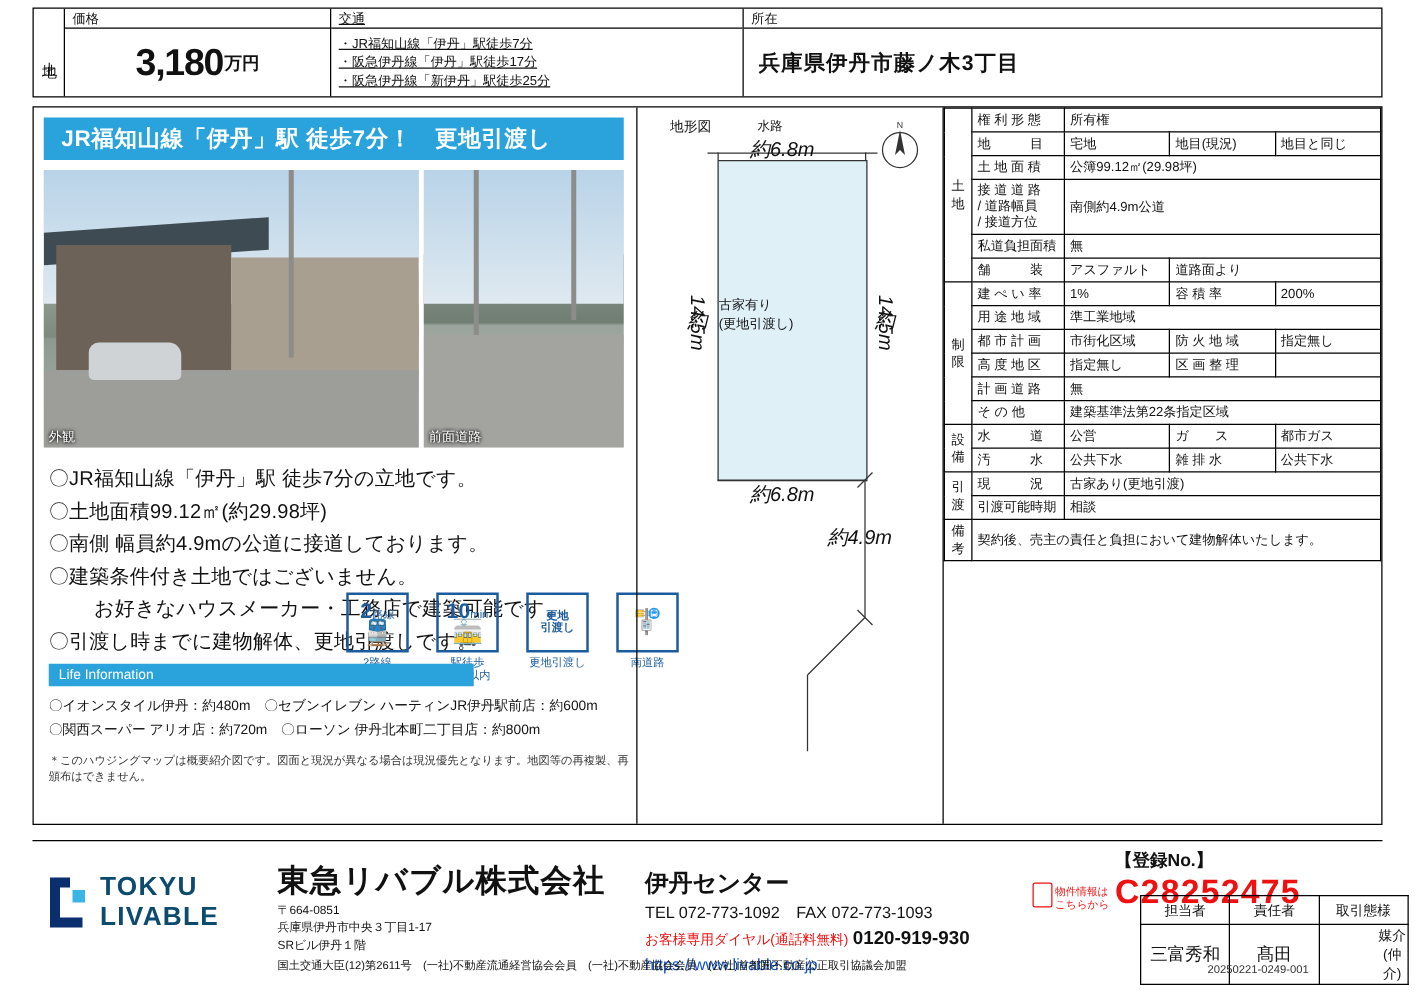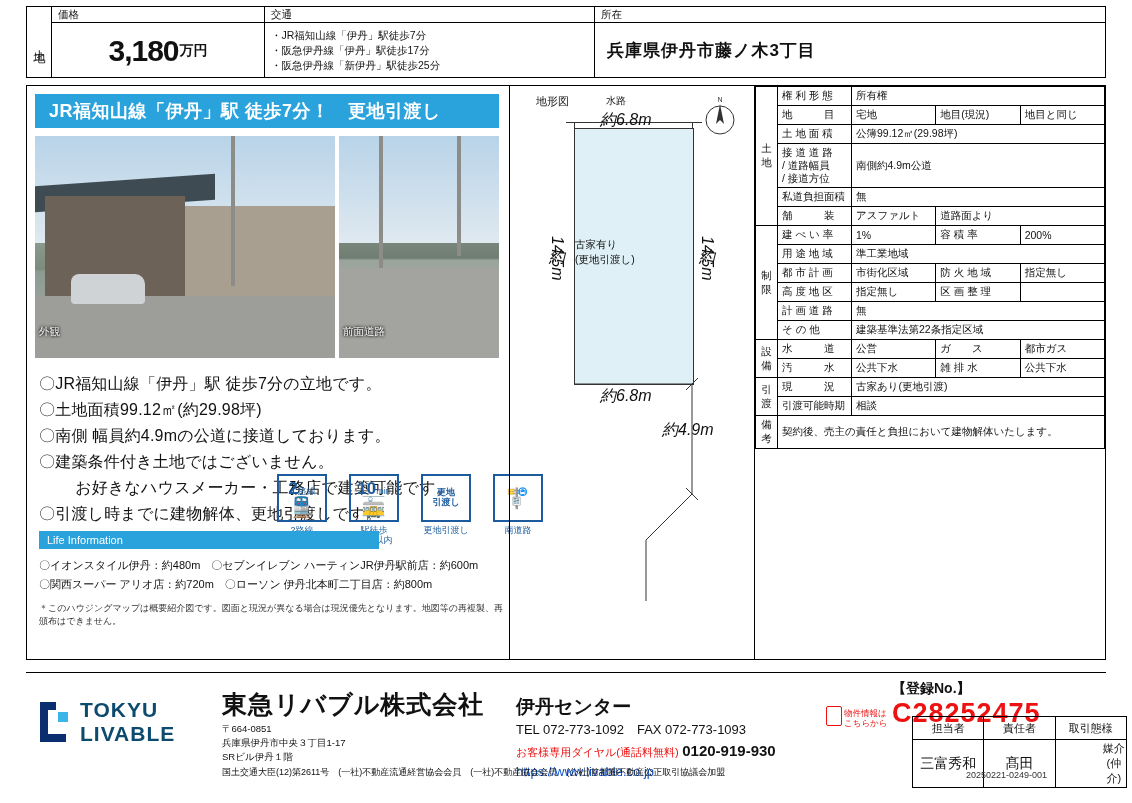--- a/index.html
+++ b/index.html
@@ -17,33 +17,33 @@
   .top-table{position:absolute;left:26px;top:6px;width:1080px;height:72px;border:1px solid #000;box-sizing:border-box;display:flex;}
   .top-label{width:24px;border-right:1px solid #000;display:flex;align-items:center;justify-content:center;font-size:12px;letter-spacing:2px;writing-mode:vertical-rl;}
   .top-col{border-right:1px solid #000;box-sizing:border-box;}
   .top-col:last-child{border-right:none;}
   .top-col-head{height:16px;border-bottom:1px solid #000;font-size:10.5px;padding:1px 0 0 6px;box-sizing:border-box;}
   .top-col-body{height:55px;display:flex;align-items:center;box-sizing:border-box;}
   .price-col{width:213px;}
   .price-body{justify-content:center;}
   .price-num{font-size:30px;font-weight:bold;letter-spacing:-1px;}
   .price-unit{font-size:14px;font-weight:bold;margin-left:1px;}
-  .access-col{width:330px;}
+  .access-col{width:330px;text-decoration:underline;}
   .access-body{flex-direction:column;align-items:flex-start;justify-content:center;padding-left:6px;font-size:10.5px;line-height:1.45;}
   .addr-col{flex:1;}
   .addr-body{padding-left:12px;font-size:17px;font-weight:bold;letter-spacing:1px;}
 
   
   .main-frame{position:absolute;left:26px;top:85px;width:1080px;height:575px;border:1px solid #000;box-sizing:border-box;}
 
   
   .left-panel{position:absolute;left:0;top:0;width:482px;height:573px;box-sizing:border-box;}
   .blue-banner{position:absolute;left:8px;top:8px;width:464px;height:34px;background:#2aa3dd;color:#fff;display:flex;align-items:center;padding-left:14px;box-sizing:border-box;font-size:18px;font-weight:bold;letter-spacing:0.5px;}
   .photo{position:absolute;overflow:hidden;}
-  .photo-cap{position:absolute;bottom:19px;left:4px;color:#fff;font-size:10.5px;text-shadow:0 0 3px #000,0 0 3px #000;font-family:Liberation Serif, serif;}
+  .photo-cap{position:absolute;bottom:1px;left:4px;color:#fff;font-size:10.5px;text-shadow:0 0 3px #000,0 0 3px #000;font-family:Liberation Serif, serif;}
   .photo-main{left:8px;top:50px;width:300px;height:222px;background:linear-gradient(#b9cfe0 0%,#cbd9e4 35%,#9aa79c 36%,#7d8a7e 60%,#8d9a92 61%,#a8b0a8 100%);}
   .photo-sub{left:312px;top:50px;width:160px;height:222px;background:linear-gradient(#c6d7e6 0%,#d5e0e8 30%,#8f9b92 31%,#6f7d72 55%,#9aa49c 56%,#b5bcb5 100%);}
   .ph-house{position:absolute;left:10px;top:60px;width:140px;height:100px;background:#6c6258;}
   .ph-roof{position:absolute;left:0px;top:44px;width:180px;height:26px;background:#3f4b52;transform:skewY(-4deg);}
   .ph-wall{position:absolute;left:150px;top:70px;width:150px;height:95px;background:#a89f90;}
   .ph-road{position:absolute;left:0;bottom:0;width:100%;height:62px;background:#9d9d9a;}
   .ph-car{position:absolute;left:36px;bottom:54px;width:74px;height:30px;background:#cfd3d6;border-radius:8px 10px 4px 4px;}
   .ph-pole{position:absolute;top:0;width:4px;background:#8c8c88;}
   .ph-sky{position:absolute;left:0;top:0;width:100%;height:48%;background:linear-gradient(#b8d3e8,#dfe9f0);}
 

